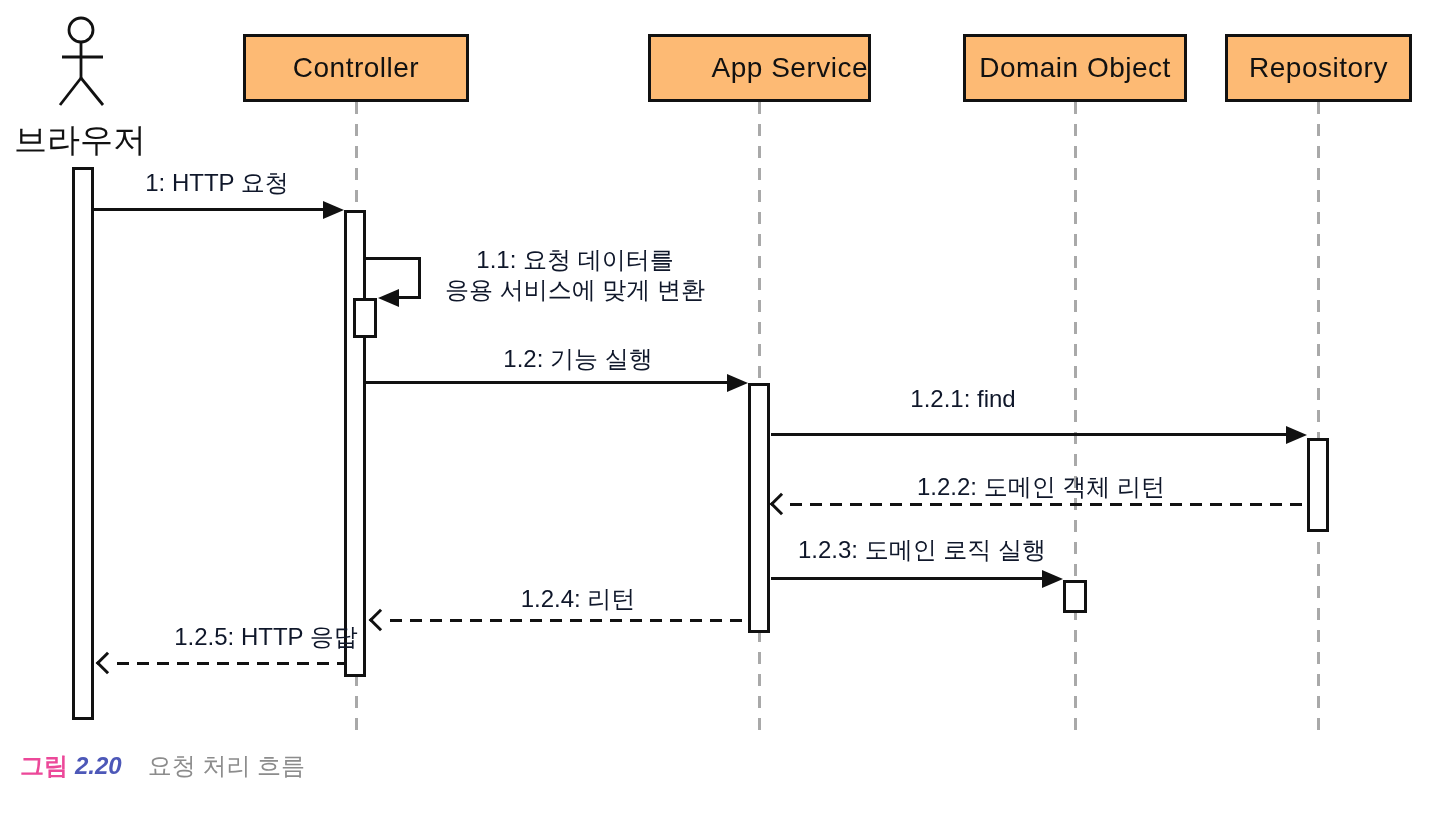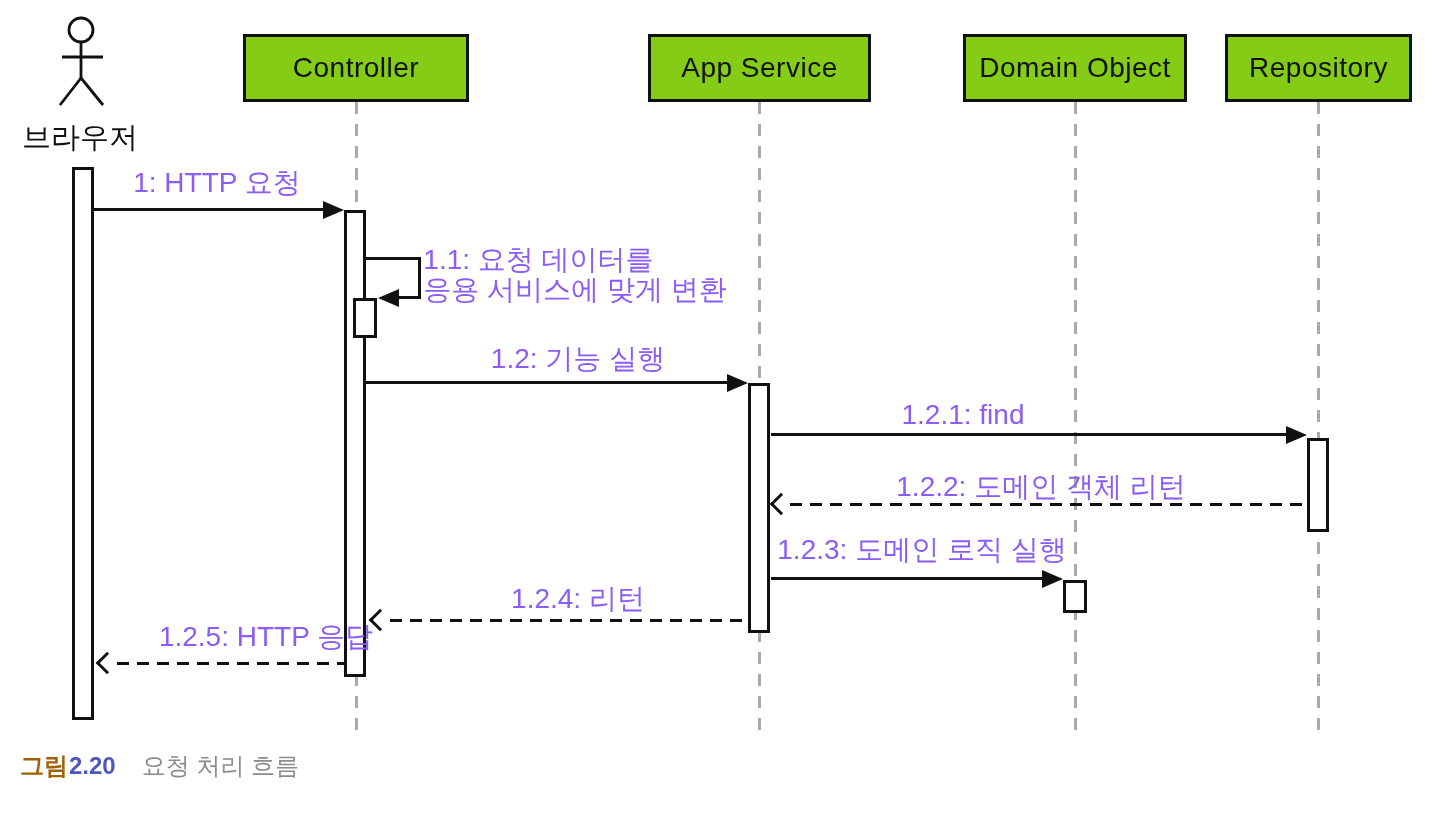--- a/index.html
+++ b/index.html
@@ -13,21 +13,21 @@
     background: #ffffff;
     overflow: hidden;
   }
 
   
   .pbox {
     position: absolute;
     top: 34px;
     height: 68px;
     border: 3px solid #111;
-    background: #84cc16;
+    background: #fdba74;
     display: flex;
     align-items: center;
     justify-content: center;
     font-size: 28px;
     color: #111;
     letter-spacing: 0.5px;
   }
 
   
   .lifeline {
@@ -70,44 +70,44 @@
     position: absolute; width: 16px; height: 16px;
     border-left: 3px solid #111;
     border-bottom: 3px solid #111;
     transform: rotate(45deg);
   }
 
   
   .mlabel {
     position: absolute;
     transform: translateX(-50%);
-    font-size: 28px;
-    color: #8b5cf6;
+    font-size: 24px;
+    color: #0f172a;
     white-space: pre-line;
-    text-align: left;
+    text-align: center;
     line-height: 30px;
   }
 
   .actor-label {
     position: absolute;
     transform: translateX(-50%);
-    font-size: 29px;
+    font-size: 33px;
     color: #111;
     white-space: nowrap;
   }
 
   .caption {
     position: absolute;
     left: 20px;
     top: 750px;
     font-size: 24px;
     white-space: nowrap;
   }
   .caption .fig-word { font-weight: 700; }
-  .caption .fig-num { font-weight: 600; margin-left: 1px; }
+  .caption .fig-num { font-weight: 600; margin-left: 7px; font-style: italic; }
   .caption .fig-title { font-weight: 500; margin-left: 26px; }
 </style>
 </head>
 <body>
 
 <div class="canvas">
 
   <div>
     <svg style="position:absolute; left:50px; top:14px;" width="64" height="96" viewBox="0 0 64 96">
       <circle cx="31" cy="16" r="12" fill="none" stroke="#111" stroke-width="2.8"></circle>
@@ -120,21 +120,21 @@
   </div>
 
   <div class="lifeline" style="left:355px;"></div>
   <div class="lifeline" style="left:758px;"></div>
   <div class="lifeline" style="left:1074px;"></div>
   <div class="lifeline" style="left:1317px;"></div>
 
   <div class="pbox" style="left:243px;  width:226px;">
     <span>Controller</span>
   </div>
-  <div class="pbox" style="left:648px;  width:223px;">
+  <div class="pbox" style="left:648px;  width:223px;justify-content:flex-end;">
     <span>App Service</span>
   </div>
   <div class="pbox" style="left:963px;  width:224px;">
     <span>Domain Object</span>
   </div>
   <div class="pbox" style="left:1225px; width:187px;">
     <span>Repository</span>
   </div>
 
   <div class="activation" style="left:72px;   top:167px; width:22px; height:553px;"></div>
@@ -159,21 +159,21 @@
     <div class="tri-l" style="left:378px; top:289px;"></div>
   </div>
 
   <div>
     <div class="mlabel" style="left:578px; top:344px;">1.2: 기능 실행</div>
     <div class="sline" style="left:366px; top:381px; width:364px;"></div>
     <div class="tri-r" style="left:727px; top:374px;"></div>
   </div>
 
   <div>
-    <div class="mlabel" style="left:963px; top:400px;">1.2.1: find</div>
+    <div class="mlabel" style="left:963px; top:384px;">1.2.1: find</div>
     <div class="sline" style="left:771px; top:433px; width:517px;"></div>
     <div class="tri-r" style="left:1286px; top:426px;"></div>
   </div>
 
   <div>
     <div class="mlabel" style="left:1041px; top:450px;margin-top:22px;">1.2.2: 도메인 객체 리턴</div>
     <div class="dline" style="left:790px; top:503px; width:517px;"></div>
     <div class="chev-l" style="left:773px; top:496px;"></div>
   </div>
 
@@ -189,16 +189,16 @@
     <div class="chev-l" style="left:372px; top:612px;"></div>
   </div>
 
   <div>
     <div class="mlabel" style="left:222px; top:622px;margin-left:44px;">1.2.5: HTTP 응답</div>
     <div class="dline" style="left:117px; top:662px; width:227px;"></div>
     <div class="chev-l" style="left:99px; top:655px;"></div>
   </div>
 
   <div class="caption">
-    <span class="fig-word" style="color: #a16207; text-align: right;">그림</span><span class="fig-num" style="color: rgb(77, 88, 184);">2.20</span><span class="fig-title" style="color: rgb(140, 140, 140);">요청 처리 흐름</span>
+    <span class="fig-word" style="color: #ec4899; text-align: right;">그림</span><span class="fig-num" style="color: rgb(77, 88, 184);">2.20</span><span class="fig-title" style="color: rgb(140, 140, 140);">요청 처리 흐름</span>
   </div>
 
 </div>
 
 </body></html>

